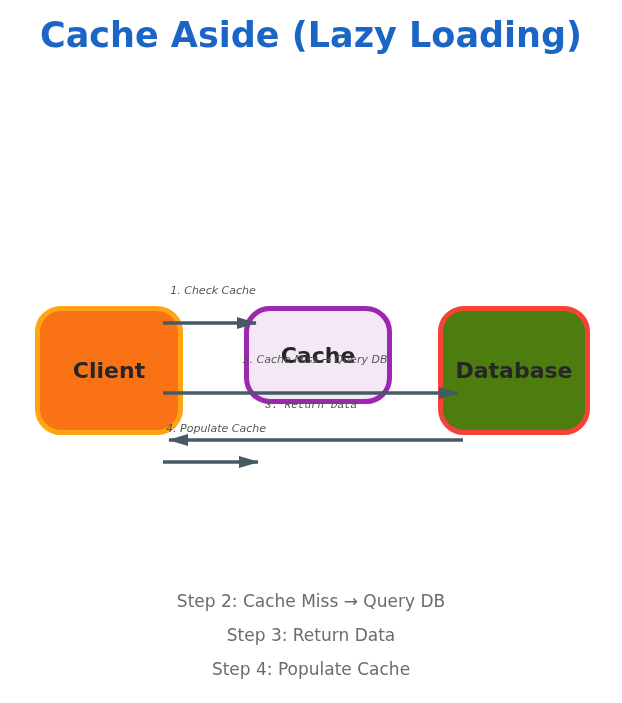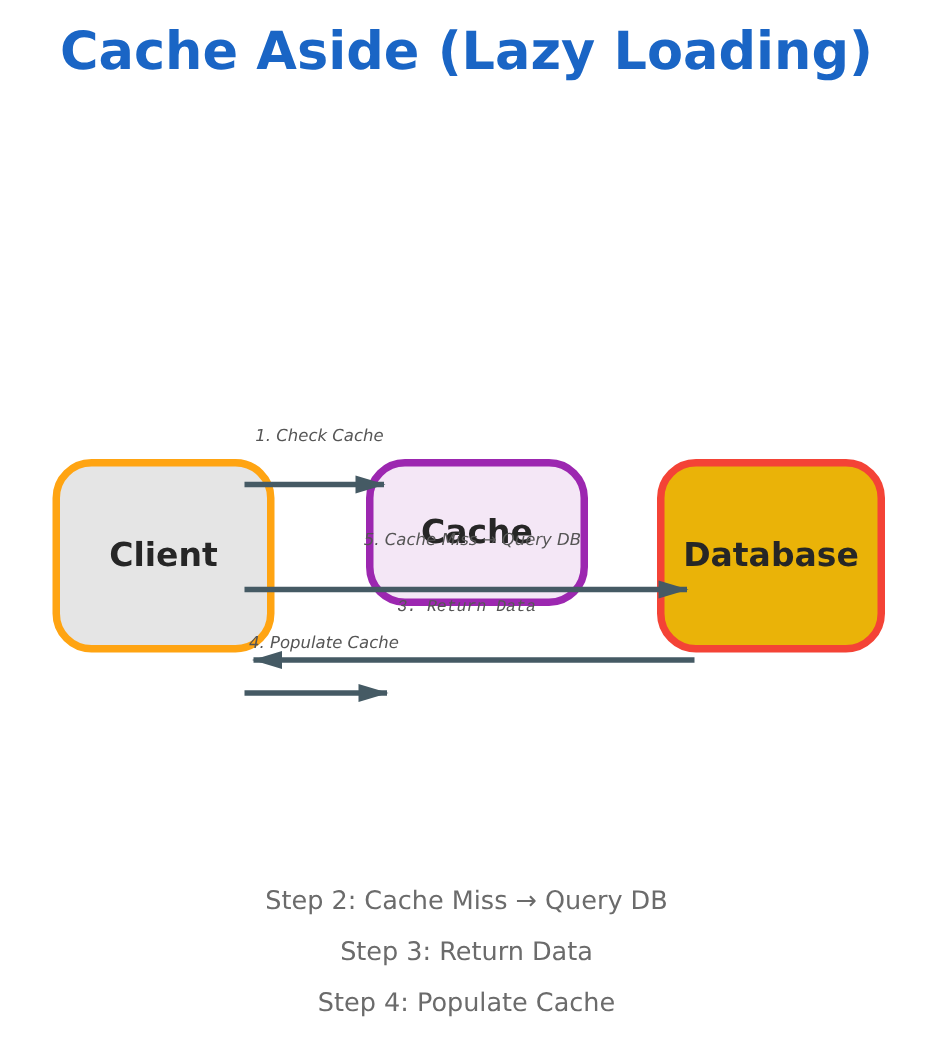--- a/index.html
+++ b/index.html
@@ -85,27 +85,27 @@
   .step-3 { top: 625px; }
   .step-4 { top: 659px; }
 </style>
 </head>
 <body>
 
 <div class="canvas">
 
   <div class="title">Cache Aside (Lazy Loading)</div>
 
-  <div class="node node-client" style="background: #e5e5e5; border-color: rgb(255, 164, 18);">
+  <div class="node node-client" style="background: #f97316; border-color: rgb(255, 164, 18);">
     <span class="node-label">Client</span>
   </div>
   <div class="node node-cache" style="background: rgb(244, 231, 246); border-color: rgb(156, 39, 176);">
     <span class="node-label">Cache</span>
   </div>
-  <div class="node node-database" style="background: #eab308; border-color: rgb(244, 67, 54);">
+  <div class="node node-database" style="background: #4d7c0f; border-color: rgb(244, 67, 54);">
     <span class="node-label">Database</span>
   </div>
 
   <svg class="arrows" viewBox="0 0 622 703" xmlns="http://www.w3.org/2000/svg">
     <defs>
       <marker id="head" markerUnits="userSpaceOnUse" markerWidth="22" markerHeight="14" refX="20" refY="7" orient="auto">
         <path d="M1,1 L21,7 L1,13 Z" style="fill: var(--arrow-color, #455A64);"></path>
       </marker>
     </defs>
     <line x1="163" y1="323" x2="256" y2="323" marker-end="url(#head)"></line>

